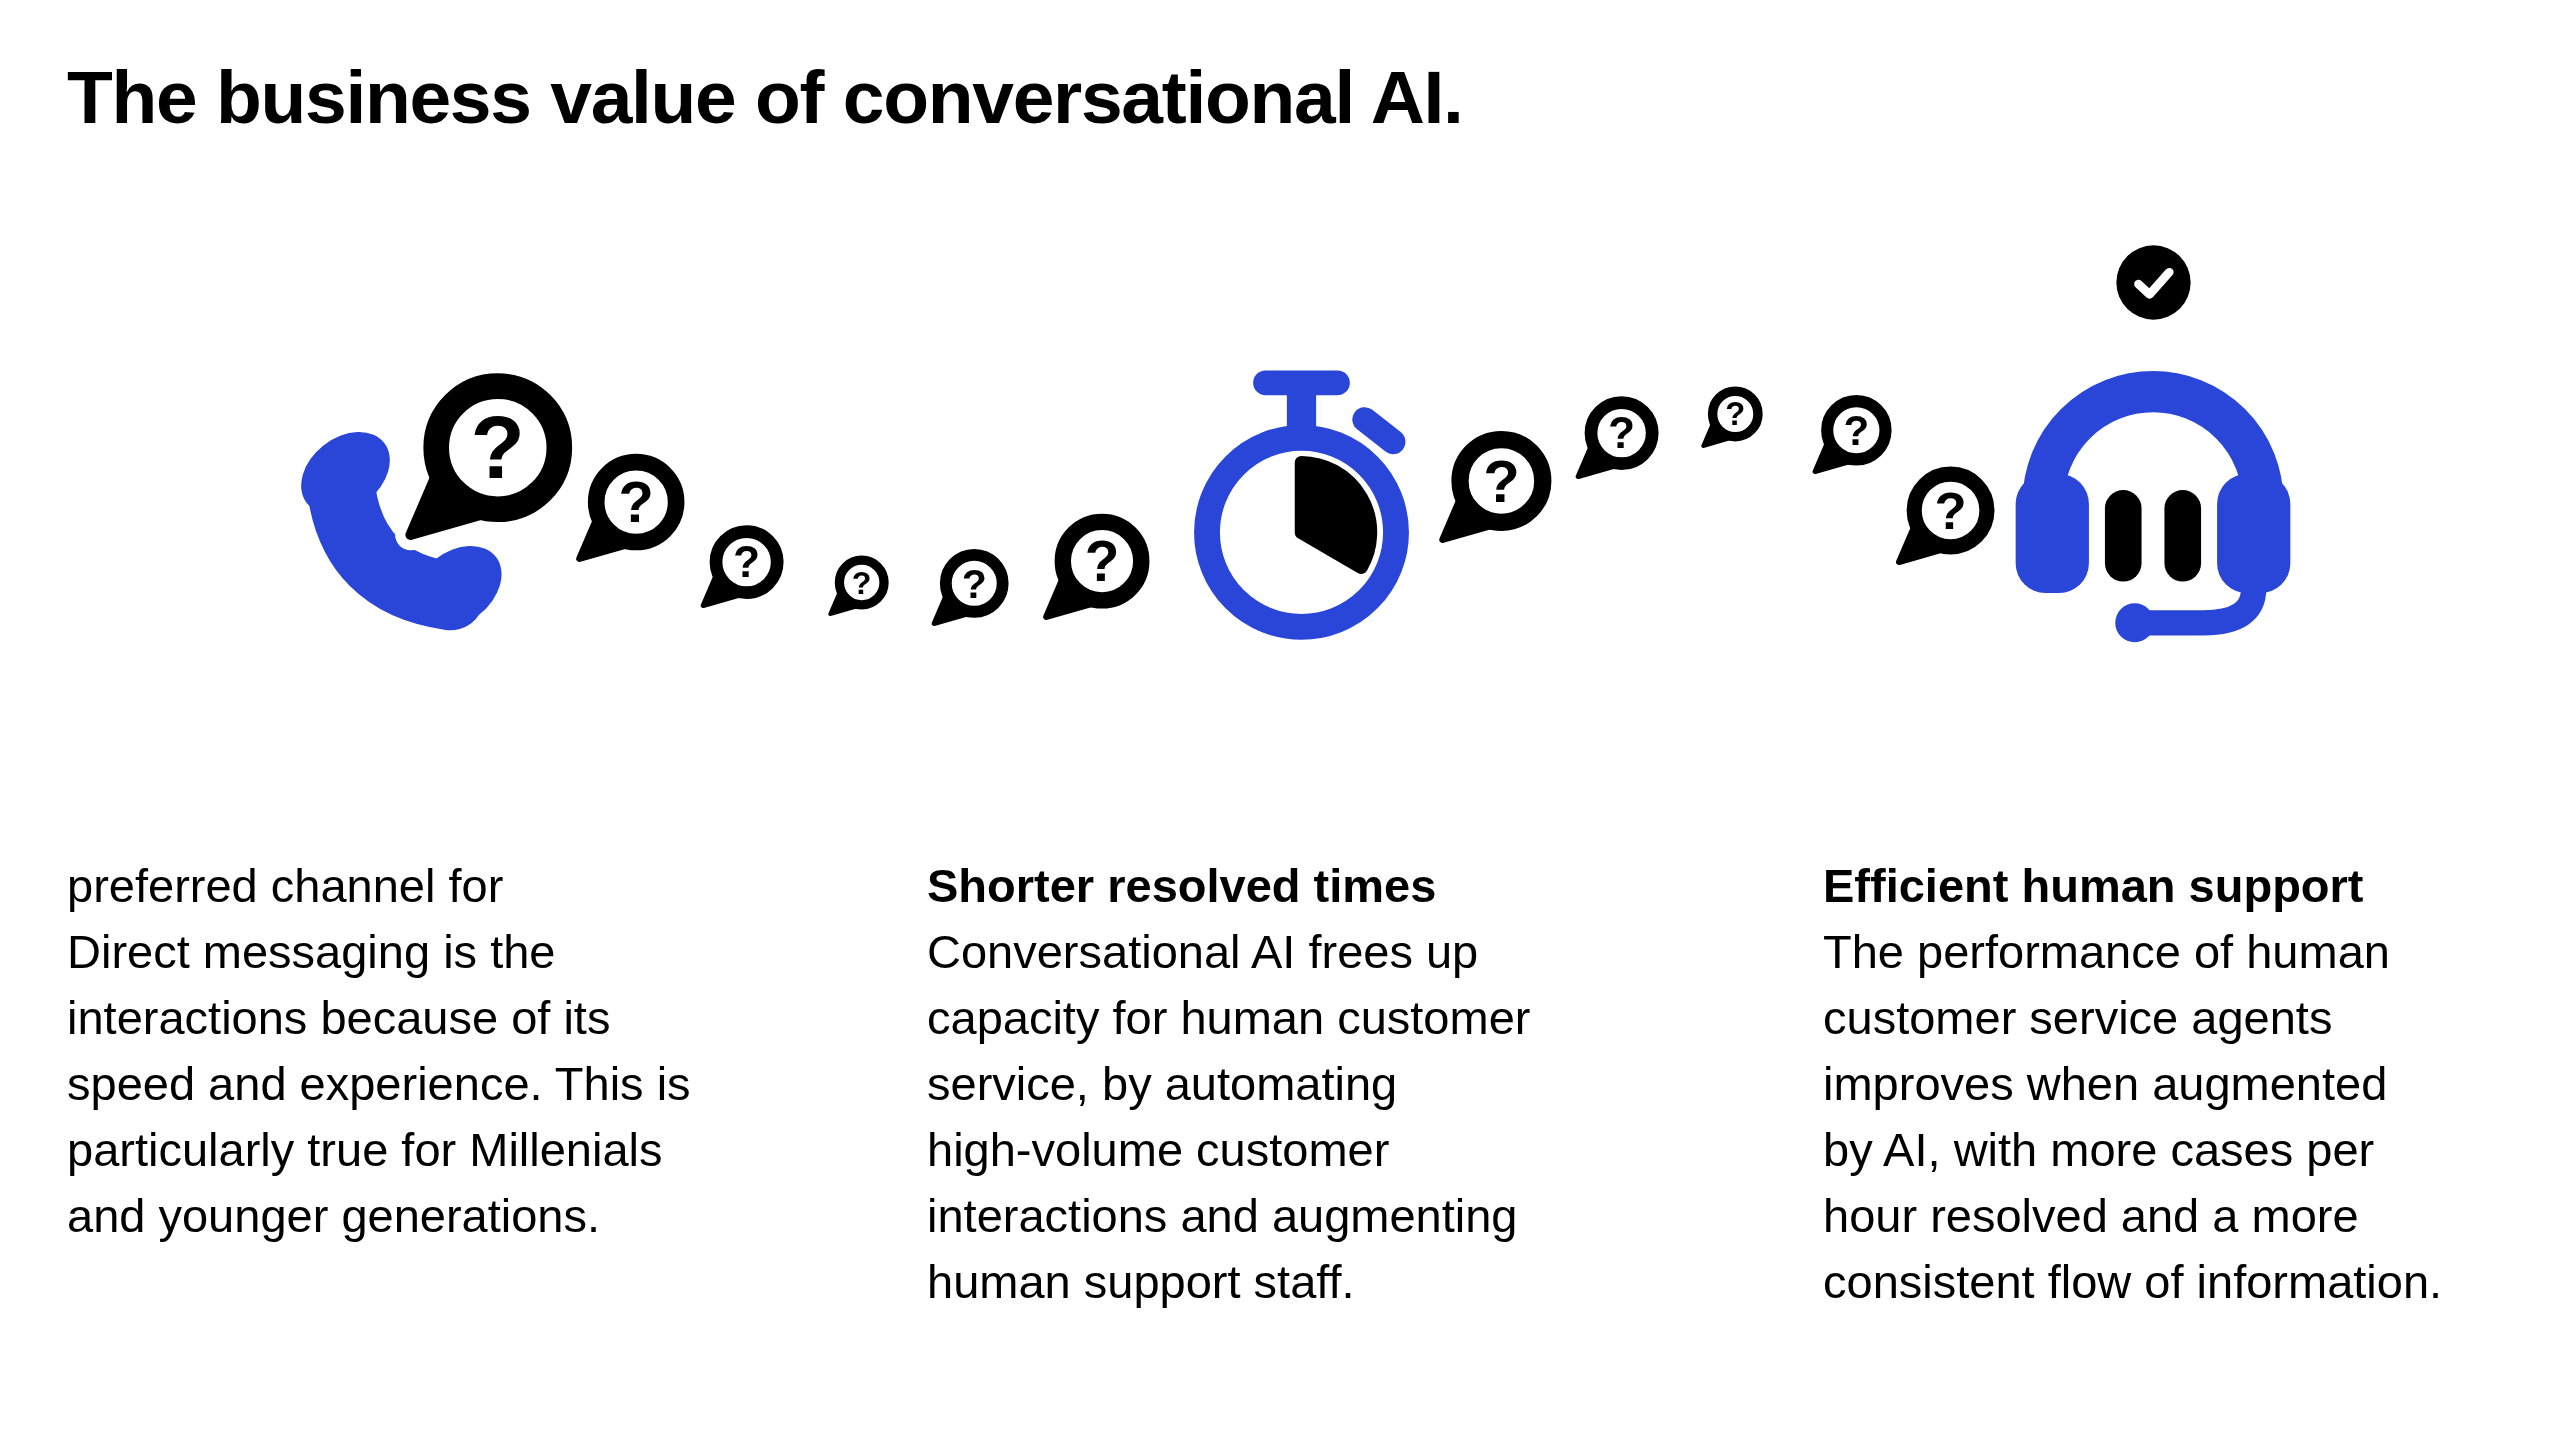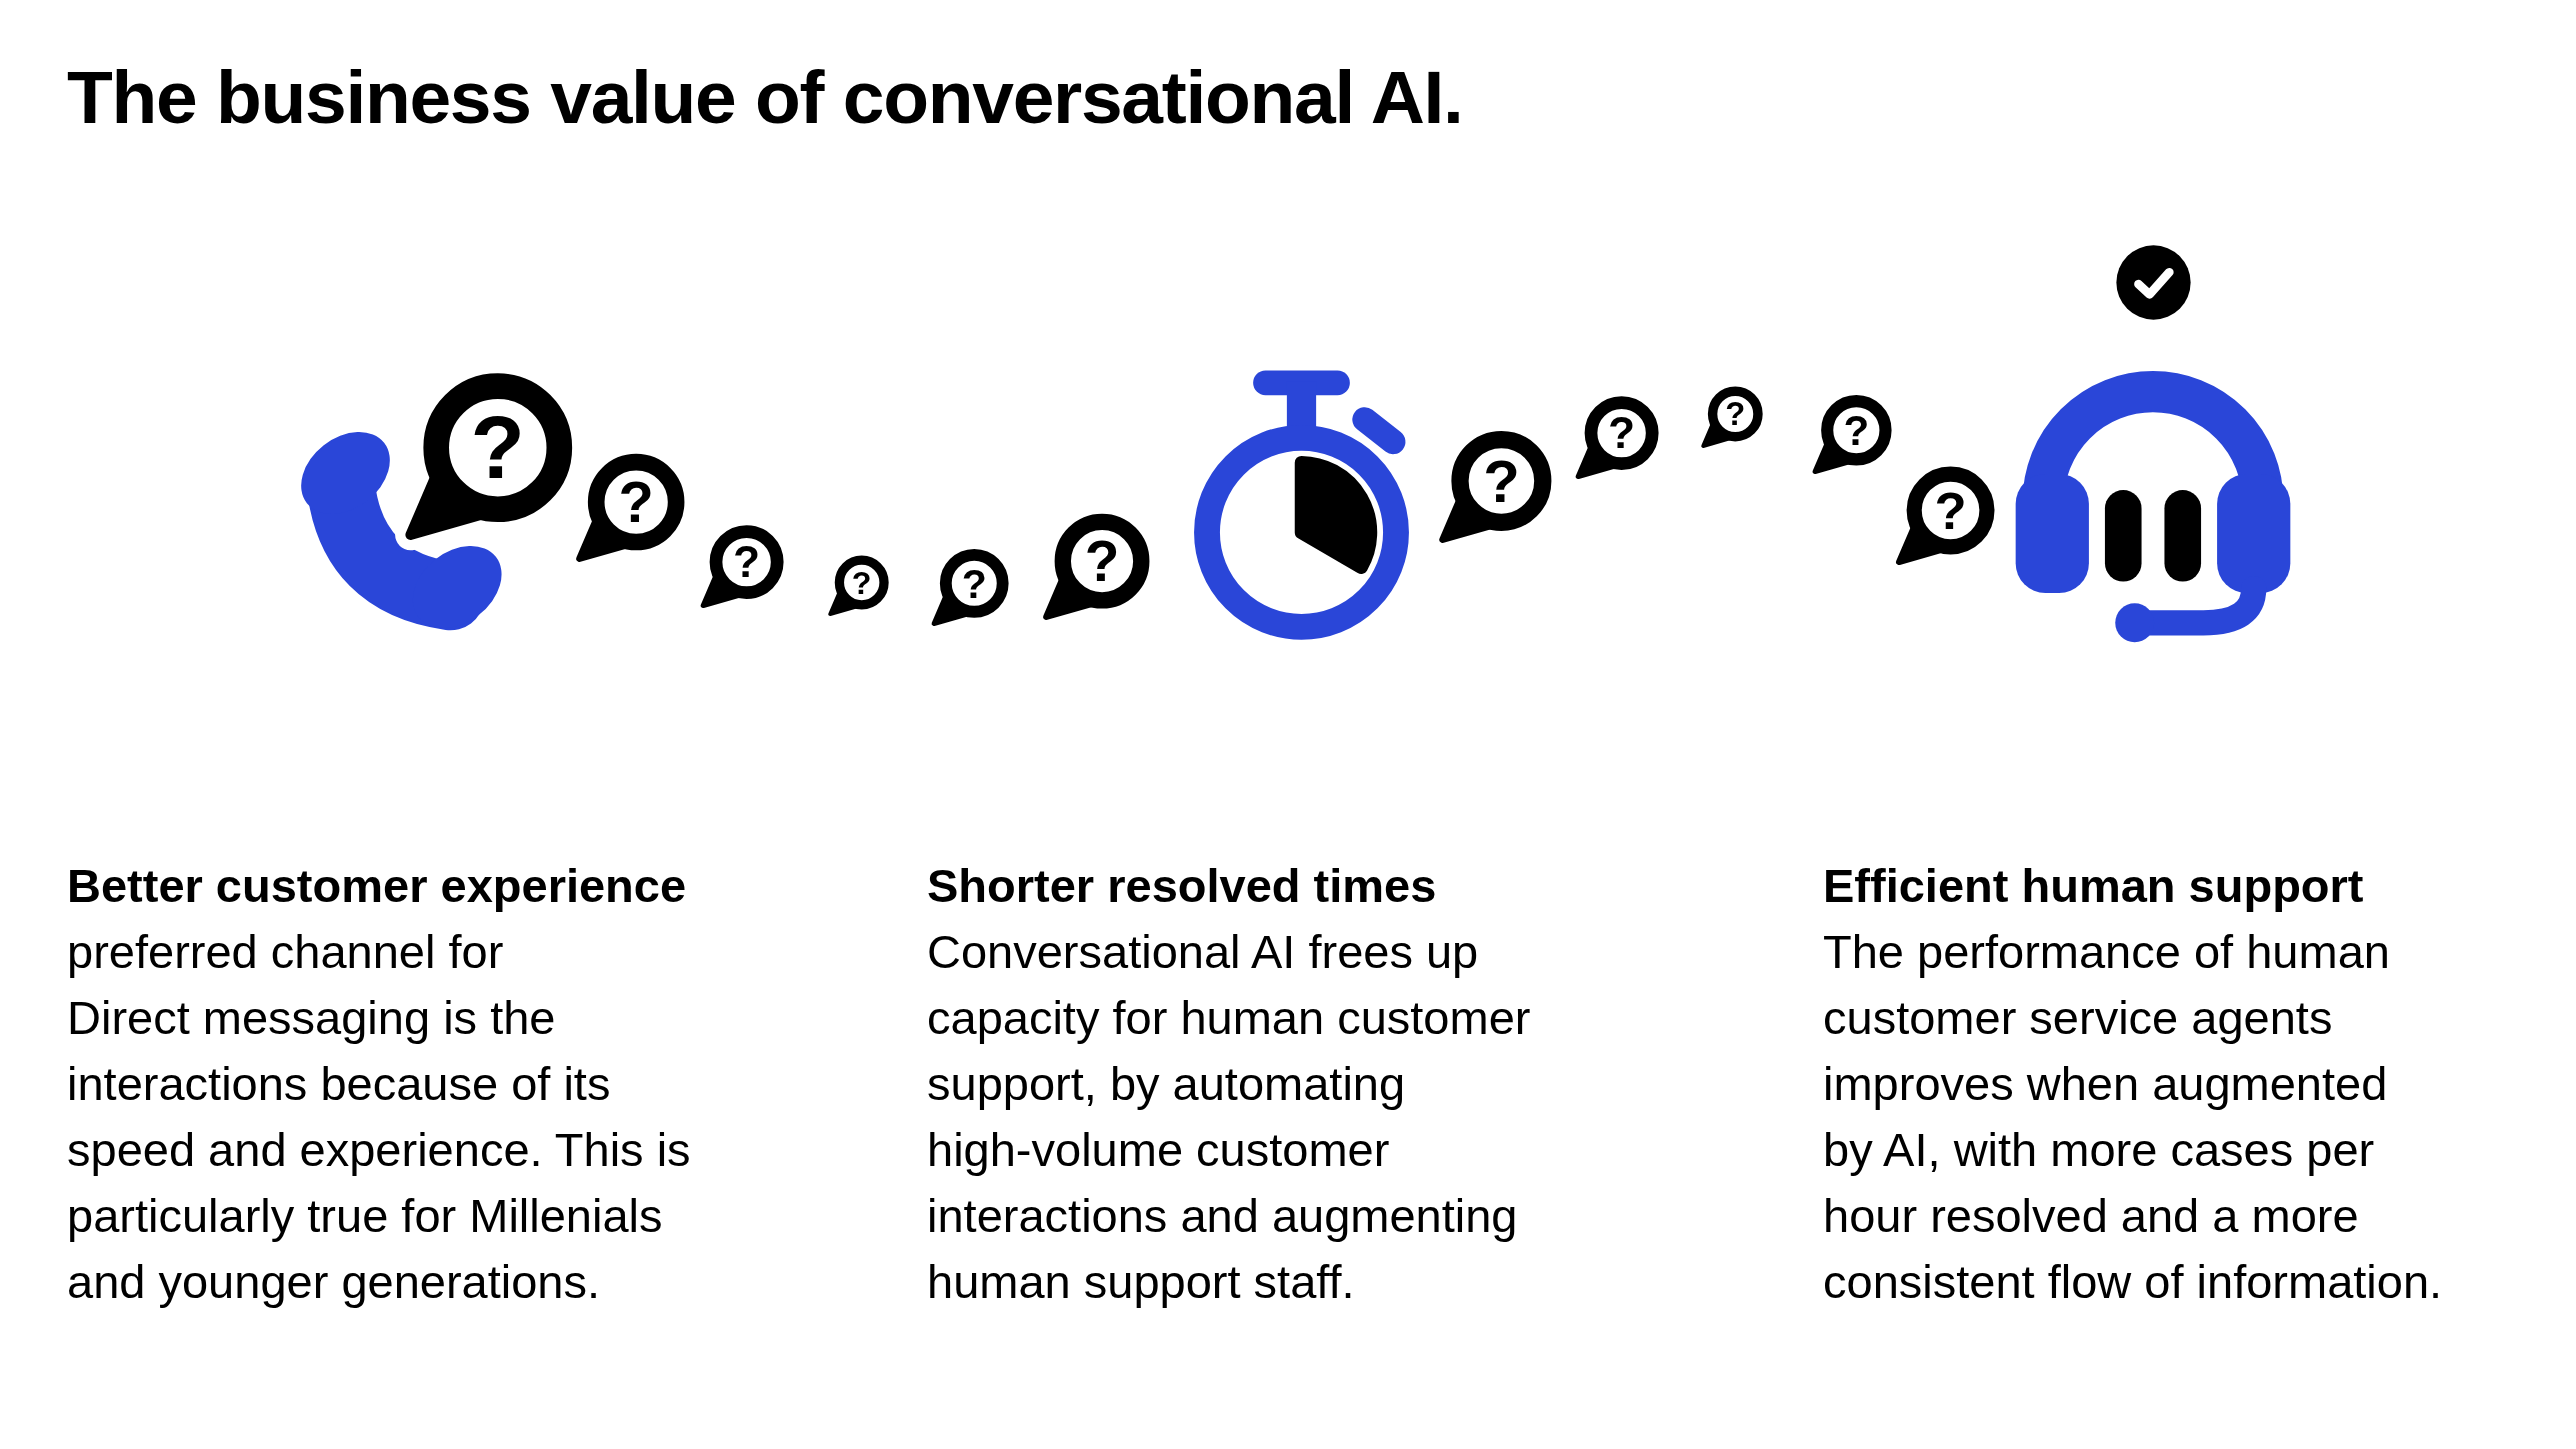--- a/index.html
+++ b/index.html
@@ -193,37 +193,36 @@
     <svg style="left:2114px;top:243px;width:79px;height:79px" viewBox="0 0 100 100" aria-hidden="true">
       <circle cx="50" cy="50" r="47" class="ink-fill"></circle>
       <path d="M31 52 L45 65 L70 37" fill="none" stroke="#ffffff" stroke-width="11" stroke-linecap="round" stroke-linejoin="round"></path>
     </svg>
 
   </div>
 
   <div class="cols">
 
     <section class="col col-1">
-      <div class="col-heading">Better customer experience</div>
       <div class="col-body">
           <div>preferred channel for</div>
           <div>Direct messaging is the</div>
           <div>interactions because of its</div>
           <div>speed and experience. This is</div>
           <div>particularly true for Millenials</div>
           <div>and younger generations.</div>
         </div>
     </section>
 
     <section class="col col-2">
       <div class="col-heading">Shorter resolved times</div>
       <div class="col-body">
           <div>Conversational AI frees up</div>
           <div>capacity for human customer</div>
-          <div>support, by automating</div>
+          <div>service, by automating</div>
           <div>high-volume customer</div>
           <div>interactions and augmenting</div>
           <div>human support staff.</div>
         </div>
     </section>
 
     <section class="col col-3">
       <div class="col-heading">Efficient human support</div>
       <div class="col-body">
           <div>The performance of human</div>

